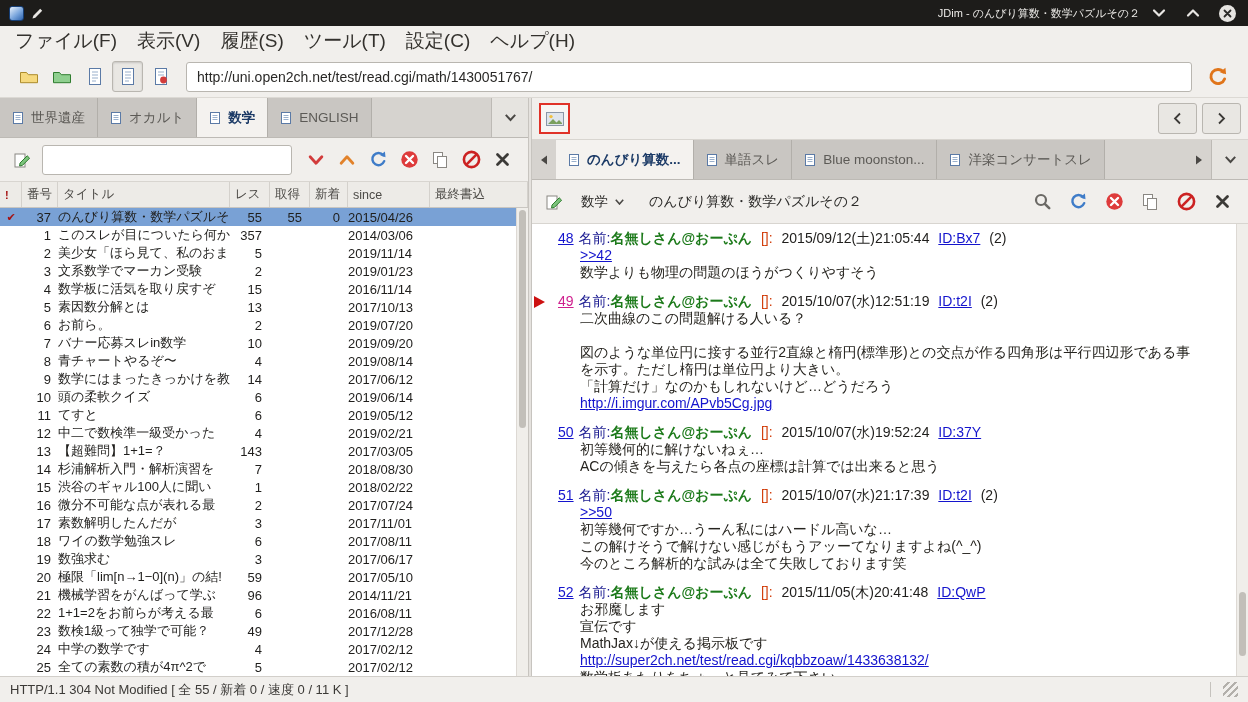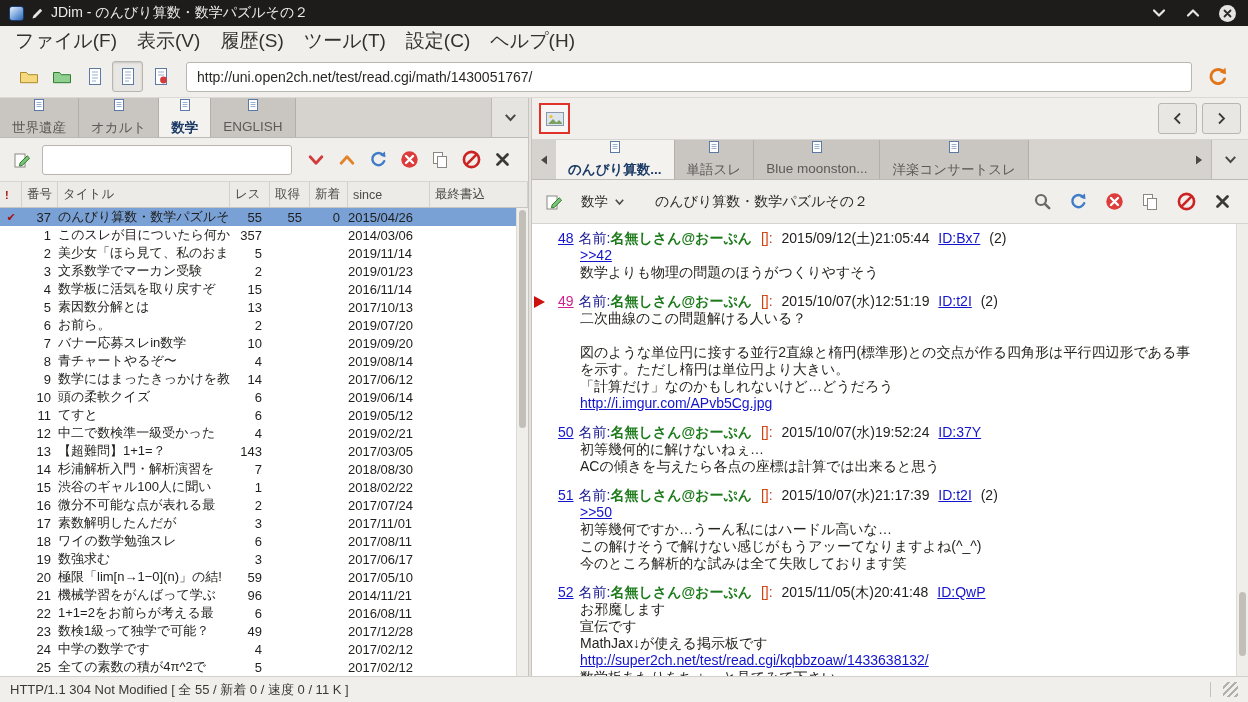--- a/index.html
+++ b/index.html
@@ -2,21 +2,21 @@
 <html><head>
 <meta charset="utf-8">
 <style>
   * { margin:0; padding:0; box-sizing:border-box; }
   html,body { width:1248px; height:702px; overflow:hidden; }
   body { font-family:"Liberation Sans","DejaVu Sans",sans-serif; font-size:13px; color:#26241f; background:#f1efec; }
   .window { width:1248px; height:702px; display:flex; flex-direction:column; }
 
   
   .titlebar { height:26px; flex:none; background:#1d1c1a; display:flex; align-items:center; padding:0 9px; gap:7px; }
-  .tb-title { flex:1; text-align:left; color:#edebe8; font-size:14px; white-space:nowrap; overflow:hidden; }
+  .tb-title { flex:1; text-align:right; color:#edebe8; font-size:11px; white-space:nowrap; overflow:hidden; }
   .app-logo { width:15px; height:15px; flex:none; border-radius:3px; background:linear-gradient(140deg,#e9f1fb 0%,#7aa6dd 55%,#2f64ad 100%); border:1px solid #163e75; }
   .tb-controls { display:flex; align-items:center; gap:10px; }
   .wbtn { width:24px; height:24px; display:flex; align-items:center; justify-content:center; }
   .circ { width:17px; height:17px; border-radius:50%; background:#e6e4e1; display:flex; align-items:center; justify-content:center; }
 
   
   .menubar { height:30px; flex:none; display:flex; align-items:center; padding:0 5px; background:#f1efec; }
   .menu-item { padding:5px 10px; font-size:19px; color:#33312d; white-space:nowrap; }
 
   
@@ -28,34 +28,34 @@
   .main { flex:1; min-height:0; display:flex; }
 
   
   .left-pane { width:528px; flex:none; display:flex; flex-direction:column; min-height:0; background:#fff; }
   .splitter { width:4px; flex:none; background:#e5e2de; border-left:1px solid #c7c4bf; border-right:1px solid #c7c4bf; }
   .right-pane { flex:1; min-width:0; display:flex; flex-direction:column; min-height:0; background:#bef264; }
 
   
   .tabbar { height:40px; flex:none; display:flex; align-items:stretch; background:#d6d3cf; border-bottom:1px solid #bdbab5; }
   .tabs-scroll { flex:1; min-width:0; display:flex; overflow:hidden; }
-  .tab { display:flex; align-items:center; gap:7px; padding:0 12px; font-size:13.5px; color:#5c5a56; background:#c9c6c2; border-right:1px solid #b2afaa; white-space:nowrap;flex-direction:column; }
+  .tab { display:flex; align-items:center; gap:7px; padding:0 12px; font-size:13.5px; color:#5c5a56; background:#c9c6c2; border-right:1px solid #b2afaa; white-space:nowrap; }
   .tab.active { background:#f4f2ef; color:#1b3a66; font-weight:bold; }
   .tab-icon { display:flex; align-items:center; }
   .tab-arrow { width:24px; flex:none; display:flex; align-items:center; justify-content:center; }
   .tab-dropdown { width:37px; flex:none; display:flex; align-items:center; justify-content:center; border-left:1px solid #bdbab5; background:#e6e4e0; }
 
   
   .subbar { height:44px; flex:none; display:flex; align-items:center; padding:0 10px; gap:8px; background:#f1efec; border-bottom:1px solid #d8d5d0; }
   .search-input { width:250px; height:30px; border:1px solid #b9b6b0; border-radius:3px; background:#fff; padding:0 9px; font-size:13px; font-family:inherit; outline:none; flex:none; }
   .ibtn { width:24px; height:24px; display:flex; align-items:center; justify-content:center; flex:none; }
   .icon-row { display:flex; align-items:center; gap:7px; margin-left:4px; }
   .board-select { display:flex; align-items:center; gap:7px; padding:4px 7px; border-radius:3px; flex:none; }
   .board-label { font-size:13.5px; color:#2c2b29; }
-  .thread-title-label { font-size:14px; color:#2c2b29; margin-left:16px; flex:1; min-width:0; overflow:hidden; white-space:nowrap; }
+  .thread-title-label { font-size:14px; color:#2c2b29; margin-left:10px; flex:1; min-width:0; overflow:hidden; white-space:nowrap; }
   .right-icons { display:flex; align-items:center; gap:12px; margin-right:4px; }
 
   
   .thead { height:26px; flex:none; display:flex; align-items:stretch; background:#edebe7; border-bottom:1px solid #c9c6c1; font-size:12.5px; color:#4c4a46; }
   .thead > div { display:flex; align-items:center; padding:0 5px; border-right:1px solid #d4d1cc; text-align:left; }
   .table-body-wrap { flex:1; min-height:0; display:flex; }
   .tbody { flex:1; min-width:0; overflow:hidden; }
   .trow { height:18px; display:flex; align-items:center; font-size:13px; color:#1f1e1c; }
   .trow.selected { background:#79a1d5; }
   .c-mark { width:22px; flex:none; text-align:center; color:#a51212; font-size:11px; font-weight:bold; }

